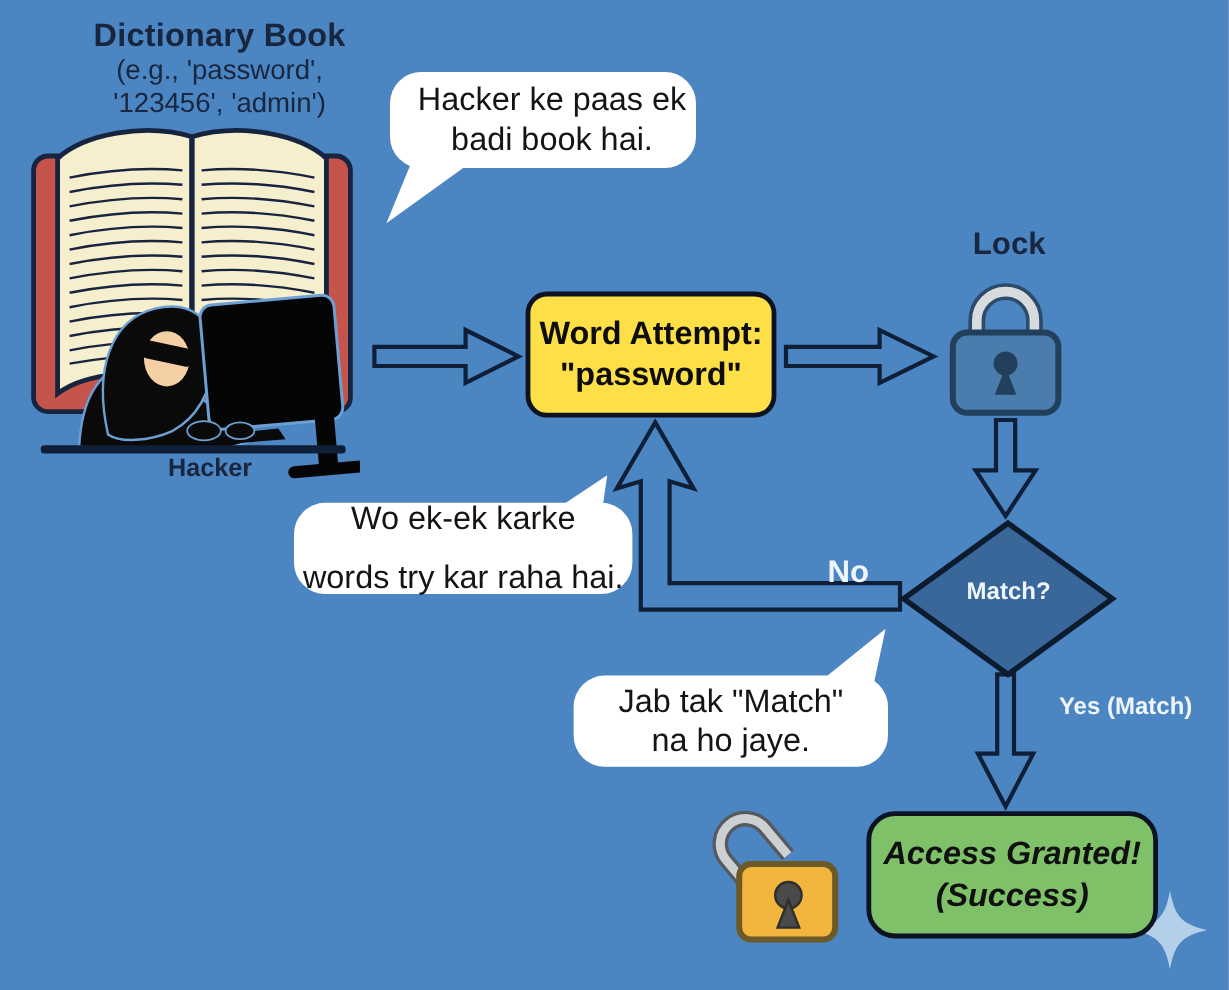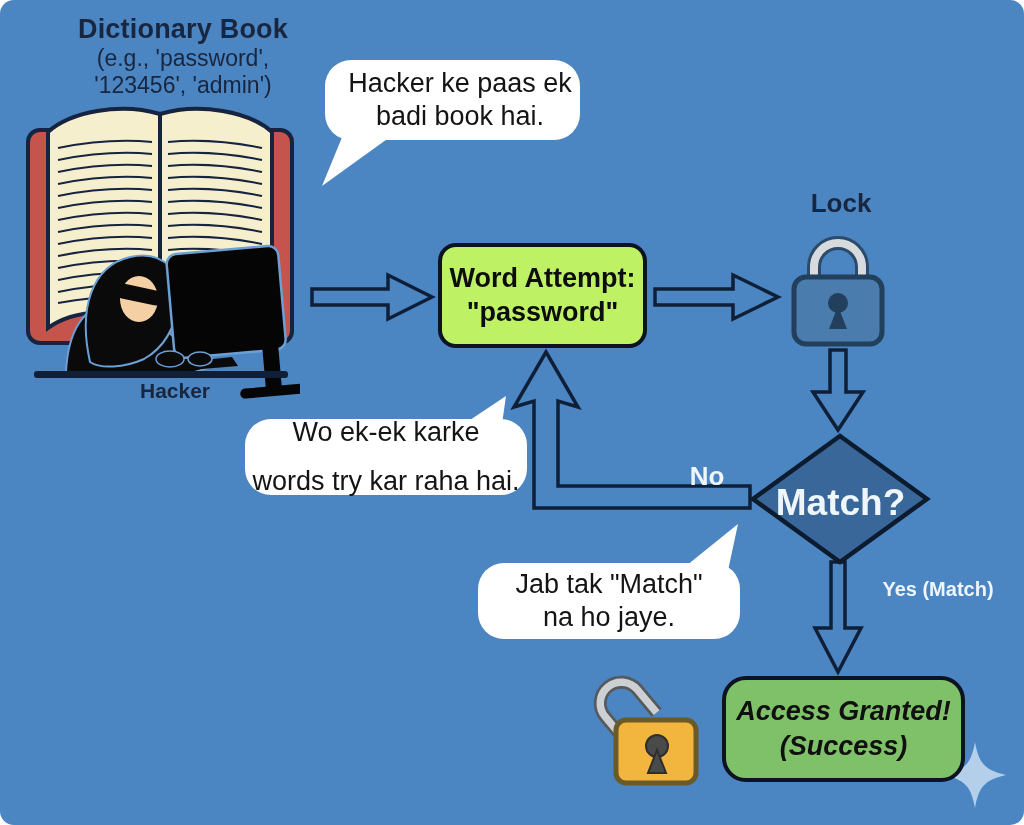--- a/index.html
+++ b/index.html
@@ -2,63 +2,62 @@
 <html><head>
 <meta charset="utf-8">
 <style>
   html,body{margin:0;padding:0;}
   .canvas{
     position:relative;
     width:1024px;height:825px;
     background:#4b85c2;
     overflow:hidden;
     font-family:"Liberation Sans", sans-serif;
-    border-radius:14px;
   }
   .abs{position:absolute;}
   
   .dict{left:52px;top:14px;width:262px;text-align:center;color:#18263f;}
   .dict-title{font-size:27px;font-weight:700;letter-spacing:.2px;}
   .dict-line{font-size:23px;font-weight:400;line-height:1.18;}
   
   .bubble{
     background:#ffffff;border-radius:26px;
     display:flex;flex-direction:column;justify-content:center;
     text-align:center;color:#141414;
     font-size:27px;font-weight:400;line-height:1.22;
     z-index:3;
   }
   .bubble1{left:325px;top:60px;width:240px;height:80px;padding-left:15px;}
   .bubble2{left:245px;top:419px;width:282px;height:76px;gap:16px;}
   .bubble3{left:478px;top:563px;width:262px;height:76px;}
   
   .attempt-box{
     left:438px;top:243px;width:209px;height:105px;
-    background:#bef264;border:4px solid #0d1322;border-radius:18px;
+    background:#fde047;border:4px solid #0d1322;border-radius:18px;
     box-sizing:border-box;
     display:flex;flex-direction:column;justify-content:center;
     text-align:center;font-size:27px;font-weight:700;color:#0d0d0d;line-height:1.25;
     z-index:2;
   }
   .result-box{
     left:722px;top:676px;width:243px;height:106px;
     background:#7fc169;border:4px solid #0d1322;border-radius:24px;
     box-sizing:border-box;
     display:flex;flex-direction:column;justify-content:center;
     text-align:center;font-size:27px;font-weight:700;color:#101010;line-height:1.3;
     z-index:2;
     font-style:italic;
   }
   .label-dark{color:#18263f;font-weight:700;text-align:center;}
   .label-light{color:#eef5fb;font-weight:700;text-align:center;}
   .hacker-label{left:95px;top:379px;width:160px;font-size:21px;}
   .lock-label{left:771px;top:188px;width:140px;font-size:26px;}
   .no-label{left:662px;top:461px;width:90px;font-size:26px;z-index:4;}
   .yes-label{left:858px;top:578px;width:160px;font-size:20px;z-index:4;}
-  .match-label{left:758px;top:482px;width:165px;font-size:37px;z-index:4;}
+  .match-label{left:758px;top:482px;width:165px;font-size:20px;z-index:4;}
   .overlay{left:0;top:0;z-index:1;}
   .scene{left:20px;top:100px;z-index:2;}
 </style>
 </head>
 <body>
 
 <div class="canvas">
 
   <svg class="abs overlay" width="1024" height="825" viewBox="0 0 1024 825">
 

